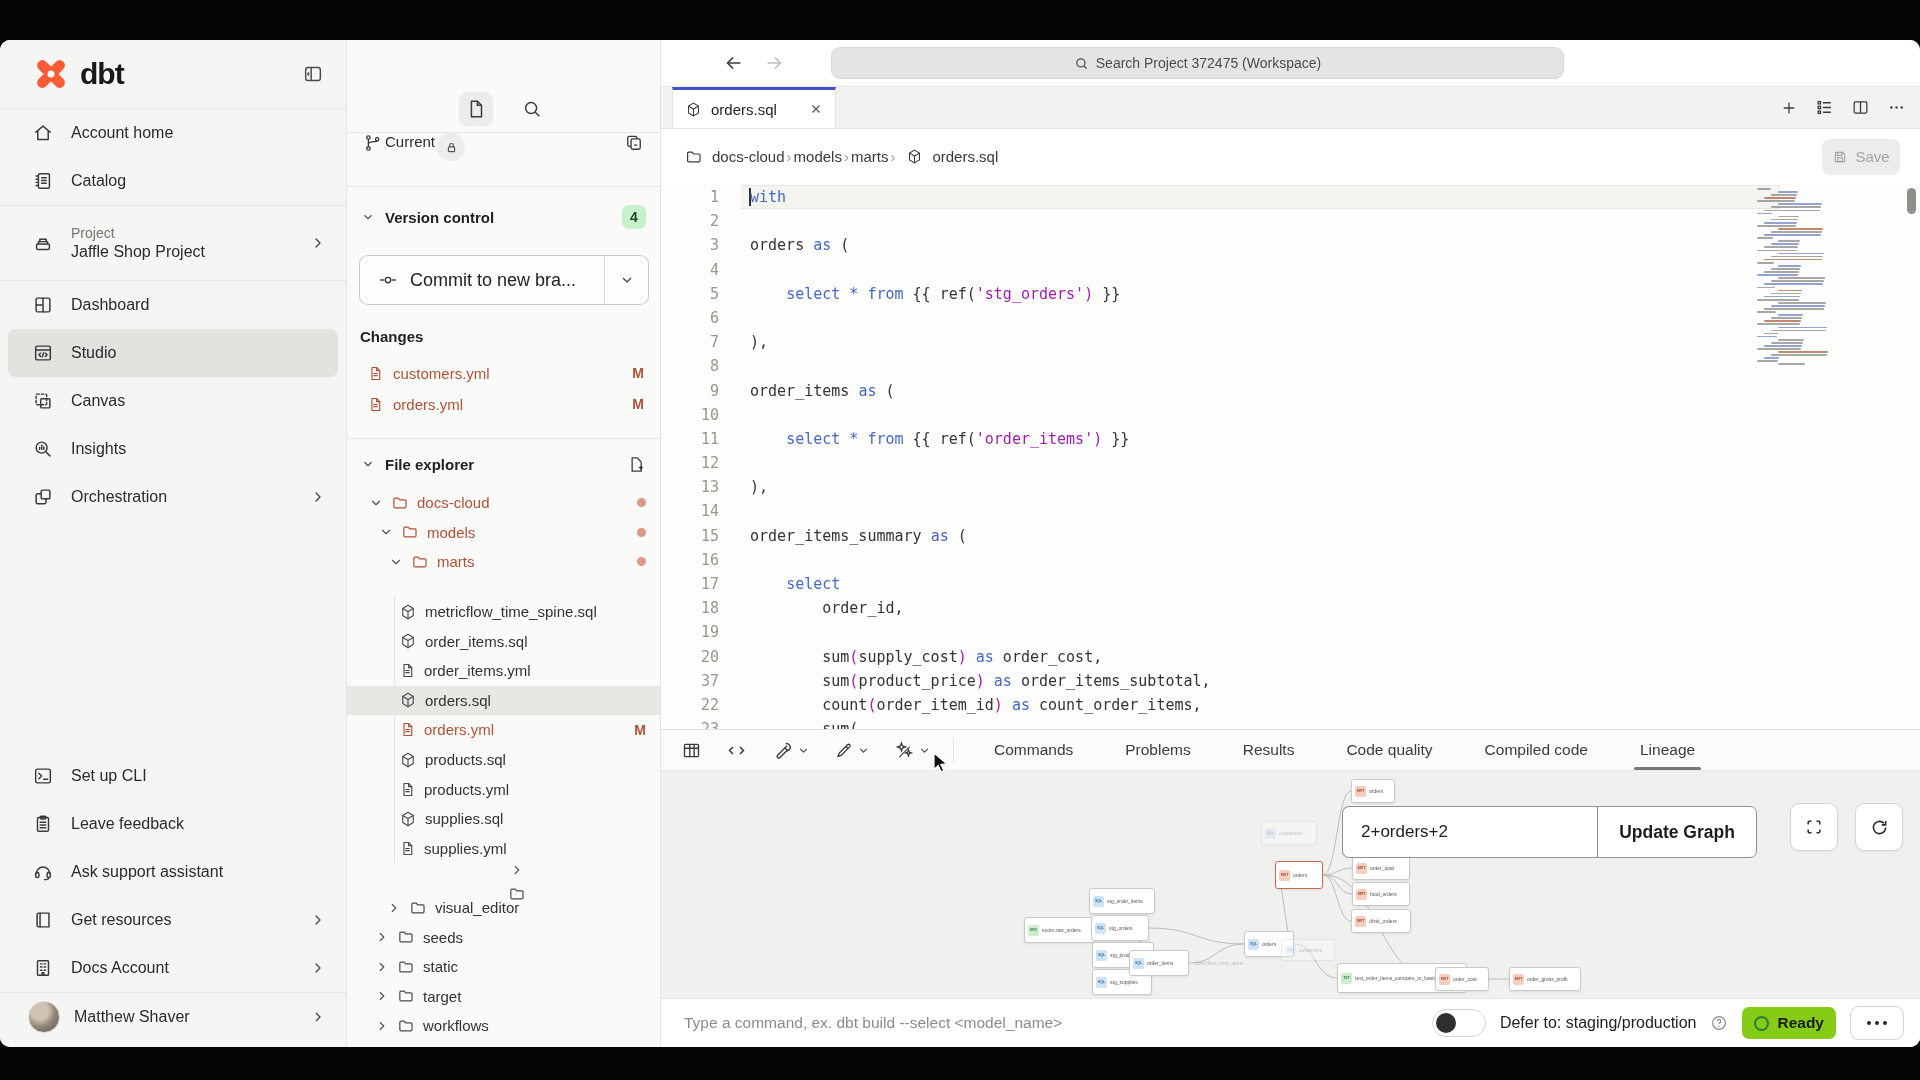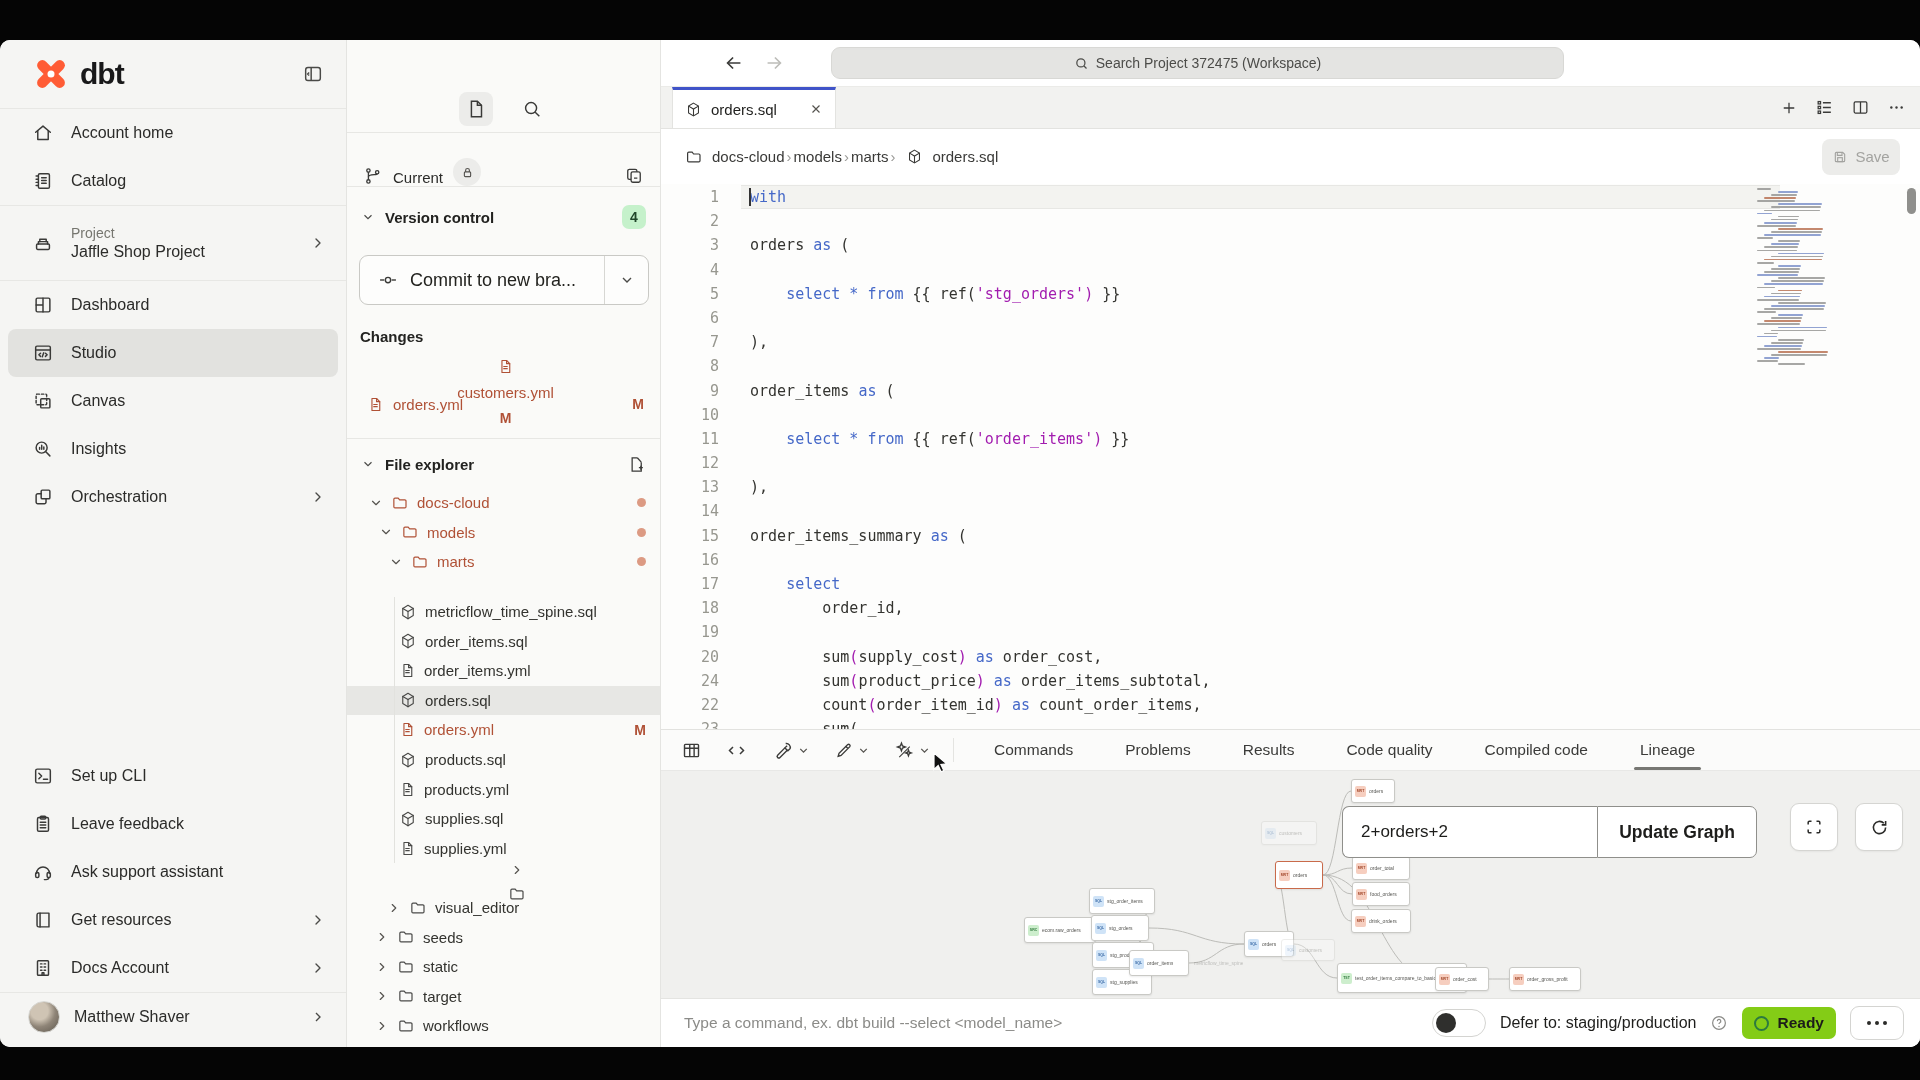--- a/index.html
+++ b/index.html
@@ -24,21 +24,21 @@
   .avatar { width:32px; height:32px; border-radius:50%; background:radial-gradient(circle at 35% 30%, #cfc4b4 0 30%, #8f8578 55%, #5d564c 100%); border:1px solid #d8d8d4; }
   .ico { display:inline-flex; width:22px; height:22px; flex:none; }
   .ico svg { width:100%; height:100%; }
   .chev-r { width:16px; height:16px; flex:none; }
 
   
   .panel { position:absolute; left:347px; top:0; width:314px; height:100%; background:#fafaf8; border-right:1px solid #e4e4e1; }
   .panel-iconrow { position:absolute; left:0; top:46px; width:100%; height:47px; border-bottom:1px solid #e7e7e4; display:flex; align-items:center; justify-content:center; gap:22px; }
   .tool-sq { width:34px; height:34px; border-radius:8px; display:flex; align-items:center; justify-content:center; }
   .tool-sq.active { background:#ececea; }
-  .current-row { position:absolute; left:0; top:93px; width:100%; height:54px; border-bottom:1px solid #e7e7e4; display:flex; align-items:flex-end; padding:0 16px; gap:10px; font-size:15px; color:#2b2b29; }
+  .current-row { position:absolute; left:0; top:93px; width:100%; height:54px; border-bottom:1px solid #e7e7e4; display:flex; align-items:flex-start; padding:0 16px; gap:2px; font-size:15px; color:#2b2b29; }
   .lock-badge { width:28px; height:28px; border-radius:50%; background:#ececea; display:flex; align-items:center; justify-content:center; }
   .vc-head { position:absolute; left:0; top:160px; width:100%; height:34px; display:flex; align-items:center; gap:10px; padding:0 14px; }
   .vc-head .t { font-size:15px; font-weight:bold; color:#222220; flex:1; }
   .green-badge { min-width:24px; height:24px; background:#c5f1cb; border-radius:7px; display:flex; align-items:center; justify-content:center; font-size:14px; font-weight:bold; color:#20462a; padding:0 6px; }
   .commit-btn { position:absolute; left:12px; top:215px; width:290px; height:50px; background:#fdfdfc; border:1px solid #c9c9c5; border-radius:9px; display:flex; align-items:center; }
   .commit-main { flex:1; display:flex; align-items:center; gap:12px; padding:0 8px 0 18px; font-size:18px; color:#23231f; }
   .commit-split { width:44px; height:100%; border-left:1px solid #d7d7d3; display:flex; align-items:center; justify-content:center; }
   .changes-label { position:absolute; left:13px; top:288px; font-size:15px; font-weight:bold; color:#232321; }
   .change-row { position:absolute; left:0; width:100%; height:30px; display:flex; align-items:center; gap:9px; padding:0 16px 0 20px; font-size:15px; color:#b05136; }
   .change-row .nm { flex:1; }
@@ -394,21 +394,21 @@
           <span class="ico" style="width:16px;height:16px">
               <svg viewBox="0 0 24 24" fill="none" stroke="#4a4a47" stroke-width="2">
                 <path d="M6 9l6 6 6-6"></path>
               </svg>
             </span>
         </div>
       </div>
 
       <div class="changes-label">Changes</div>
       <div id="change-rows">
-          <div class="change-row" style="top: 318px; flex-direction: column;">
+          <div class="change-row" style="top: 318px;">
             <span class="ico" style="width: 17px; height: 17px;">
               <svg viewBox="0 0 24 24" fill="none" stroke="#b05136" stroke-width="1.6" stroke-linecap="round" stroke-linejoin="round">
                 <path d="M7 3.5h6.5L18 8v12.5H7z"></path>
                 <path d="M13.5 3.5V8H18"></path>
                 <path d="M9.5 12h5M9.5 15h5"></path>
               </svg>
             </span>
             <span class="nm">customers.yml</span>
             <span class="m">M</span>
           </div>
@@ -792,21 +792,21 @@
           <div class="cl"><span class="ln">11</span><span class="lc"><span class="tk-p">    </span><span class="tk-kw">select</span><span class="tk-p"> </span><span class="tk-kw">*</span><span class="tk-p"> </span><span class="tk-kw">from</span><span class="tk-p"> {{ ref(</span><span class="tk-str">'order_items'</span><span class="tk-str">)</span><span class="tk-p"> }}</span></span></div>
           <div class="cl"><span class="ln">12</span><span class="lc"></span></div>
           <div class="cl"><span class="ln">13</span><span class="lc"><span class="tk-p">),</span></span></div>
           <div class="cl"><span class="ln">14</span><span class="lc"></span></div>
           <div class="cl"><span class="ln">15</span><span class="lc"><span class="tk-p">order_items_summary </span><span class="tk-kw">as</span><span class="tk-p"> (</span></span></div>
           <div class="cl"><span class="ln">16</span><span class="lc"></span></div>
           <div class="cl"><span class="ln">17</span><span class="lc"><span class="tk-p">    </span><span class="tk-kw">select</span></span></div>
           <div class="cl"><span class="ln">18</span><span class="lc"><span class="tk-p">        order_id,</span></span></div>
           <div class="cl"><span class="ln">19</span><span class="lc"></span></div>
           <div class="cl"><span class="ln">20</span><span class="lc"><span class="tk-p">        sum</span><span class="tk-str">(</span><span class="tk-p">supply_cost</span><span class="tk-str">)</span><span class="tk-p"> </span><span class="tk-kw">as</span><span class="tk-p"> order_cost,</span></span></div>
-          <div class="cl"><span class="ln">24</span><span class="lc"><span class="tk-p">        sum</span><span class="tk-str">(</span><span class="tk-p">product_price</span><span class="tk-str">)</span><span class="tk-p"> </span><span class="tk-kw">as</span><span class="tk-p"> order_items_subtotal,</span></span></div>
+          <div class="cl"><span class="ln">37</span><span class="lc"><span class="tk-p">        sum</span><span class="tk-str">(</span><span class="tk-p">product_price</span><span class="tk-str">)</span><span class="tk-p"> </span><span class="tk-kw">as</span><span class="tk-p"> order_items_subtotal,</span></span></div>
           <div class="cl"><span class="ln">22</span><span class="lc"><span class="tk-p">        count</span><span class="tk-str">(</span><span class="tk-p">order_item_id</span><span class="tk-str">)</span><span class="tk-p"> </span><span class="tk-kw">as</span><span class="tk-p"> count_order_items,</span></span></div>
           <div class="cl"><span class="ln">23</span><span class="lc"><span class="tk-p">        sum(</span></span></div>
           <div class="minimap" id="minimap">
             <div class="mml" style="height: 1.7px; margin: 0px 0px 1.4px; width: 14px; background: rgb(138, 138, 136); opacity: 0.75;"></div>
             <div class="mml" style="height: 1.7px; margin: 0px 0px 1.4px 21px; width: 20px; background: rgb(109, 132, 196); opacity: 0.75;"></div>
             <div class="mml" style="height: 1.7px; margin: 0px 0px 1.4px 14px; width: 26px; background: rgb(138, 138, 136); opacity: 0.75;"></div>
             <div class="mml" style="height: 1.7px; margin: 0px 0px 1.4px 7px; width: 32px; background: rgb(176, 96, 63); opacity: 0.75;"></div>
             <div class="mml" style="height: 1.7px; margin: 0px 0px 1.4px; width: 38px; background: rgb(138, 138, 136); opacity: 0.75;"></div>
             <div class="mml" style="height: 1.7px; margin: 0px 0px 1.4px 21px; width: 44px; background: rgb(109, 132, 196); opacity: 0.75;"></div>
             <div class="mml" style="height: 1.7px; margin: 0px 0px 1.4px 14px; width: 50px; background: rgb(138, 138, 136); opacity: 0.75;"></div>

